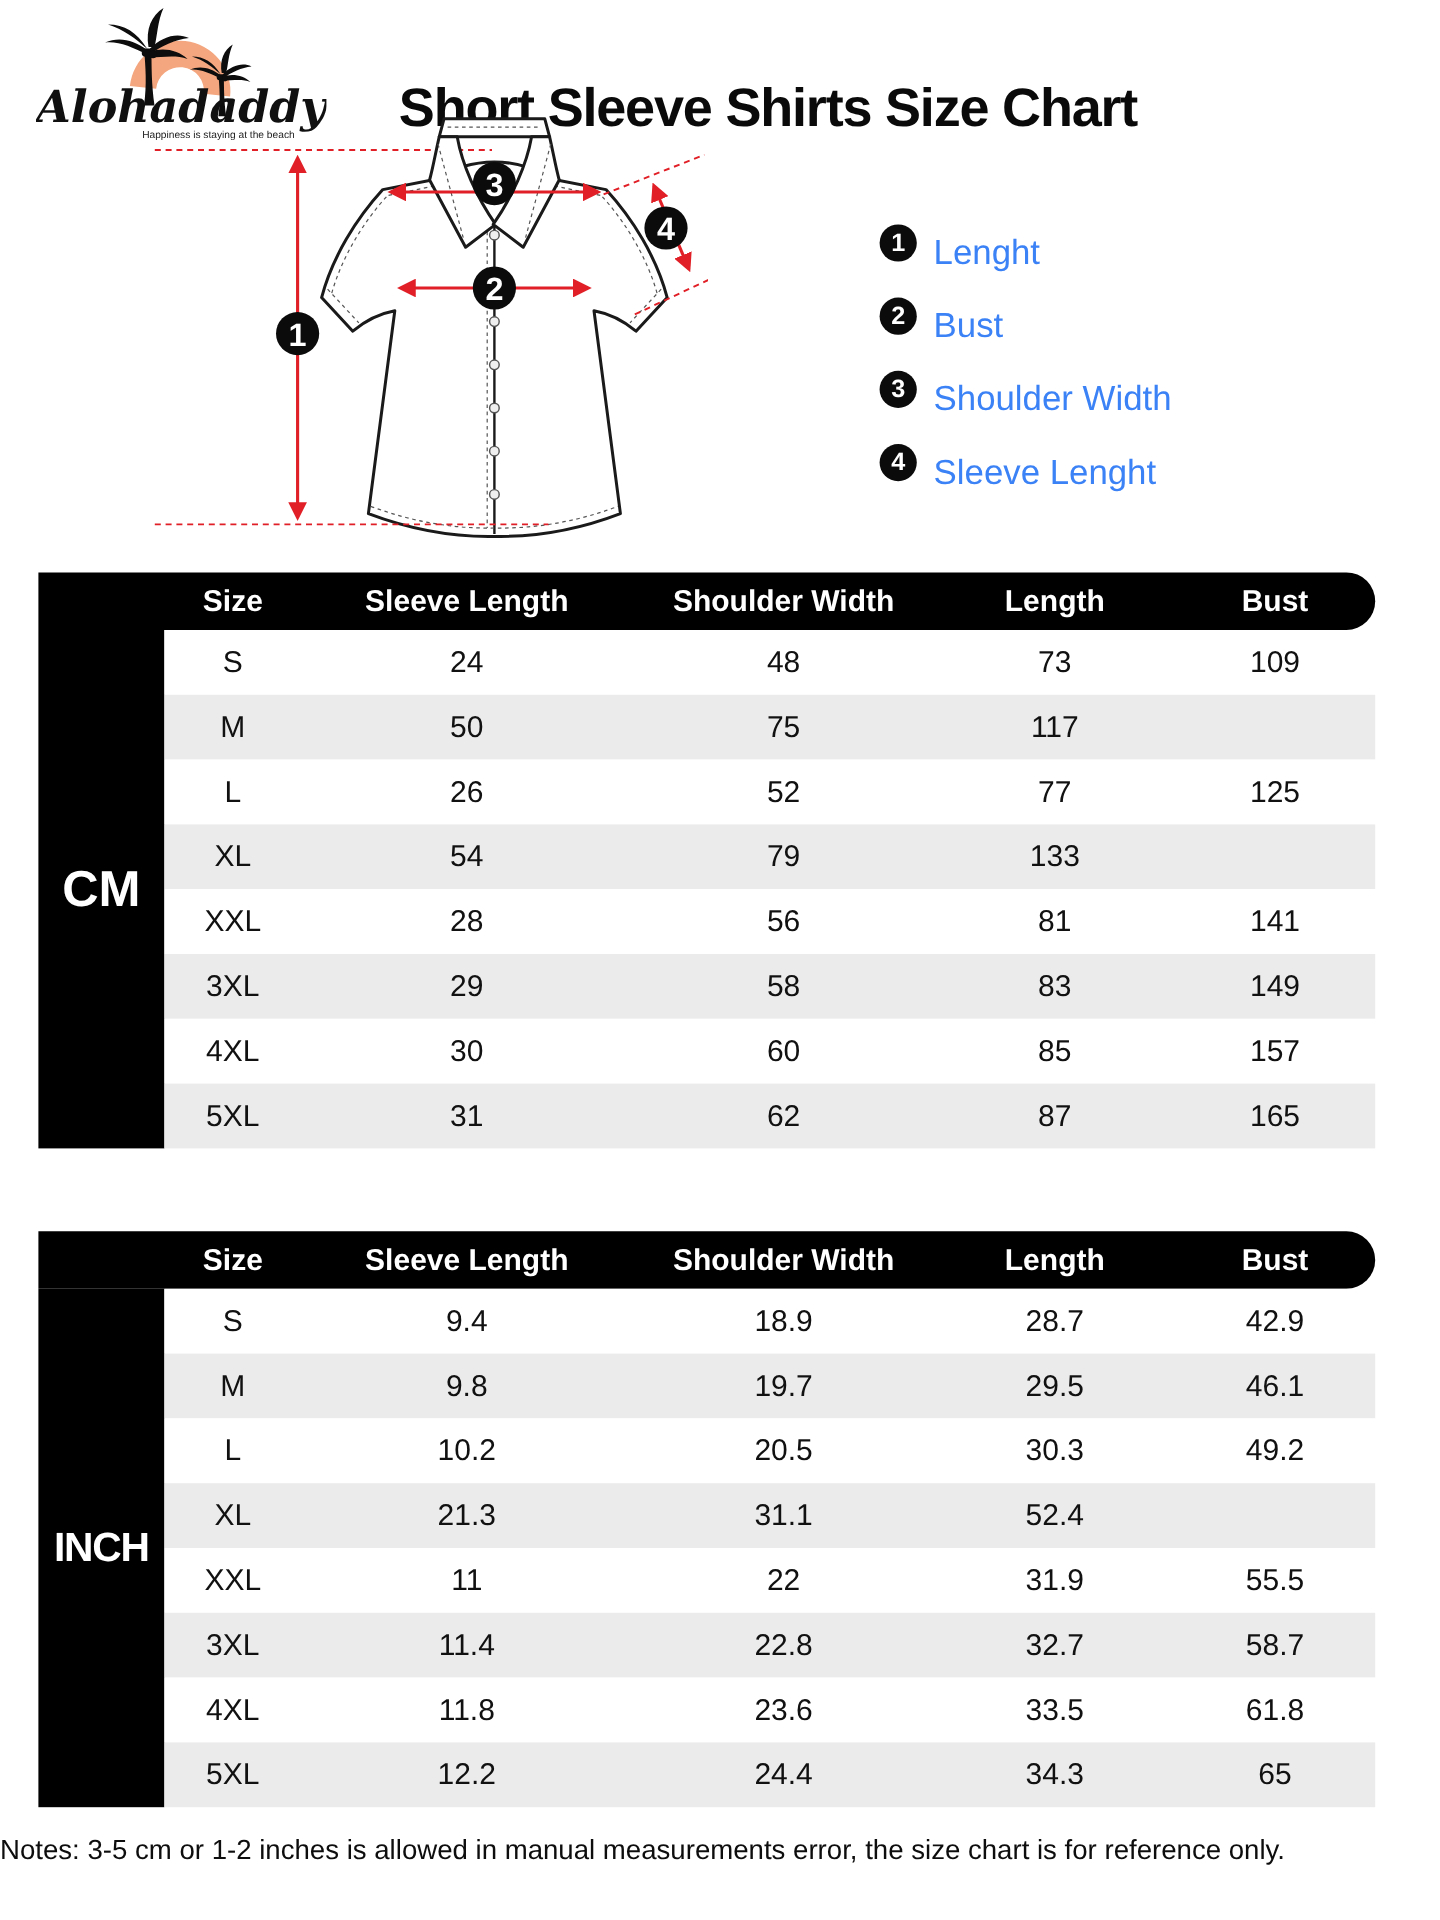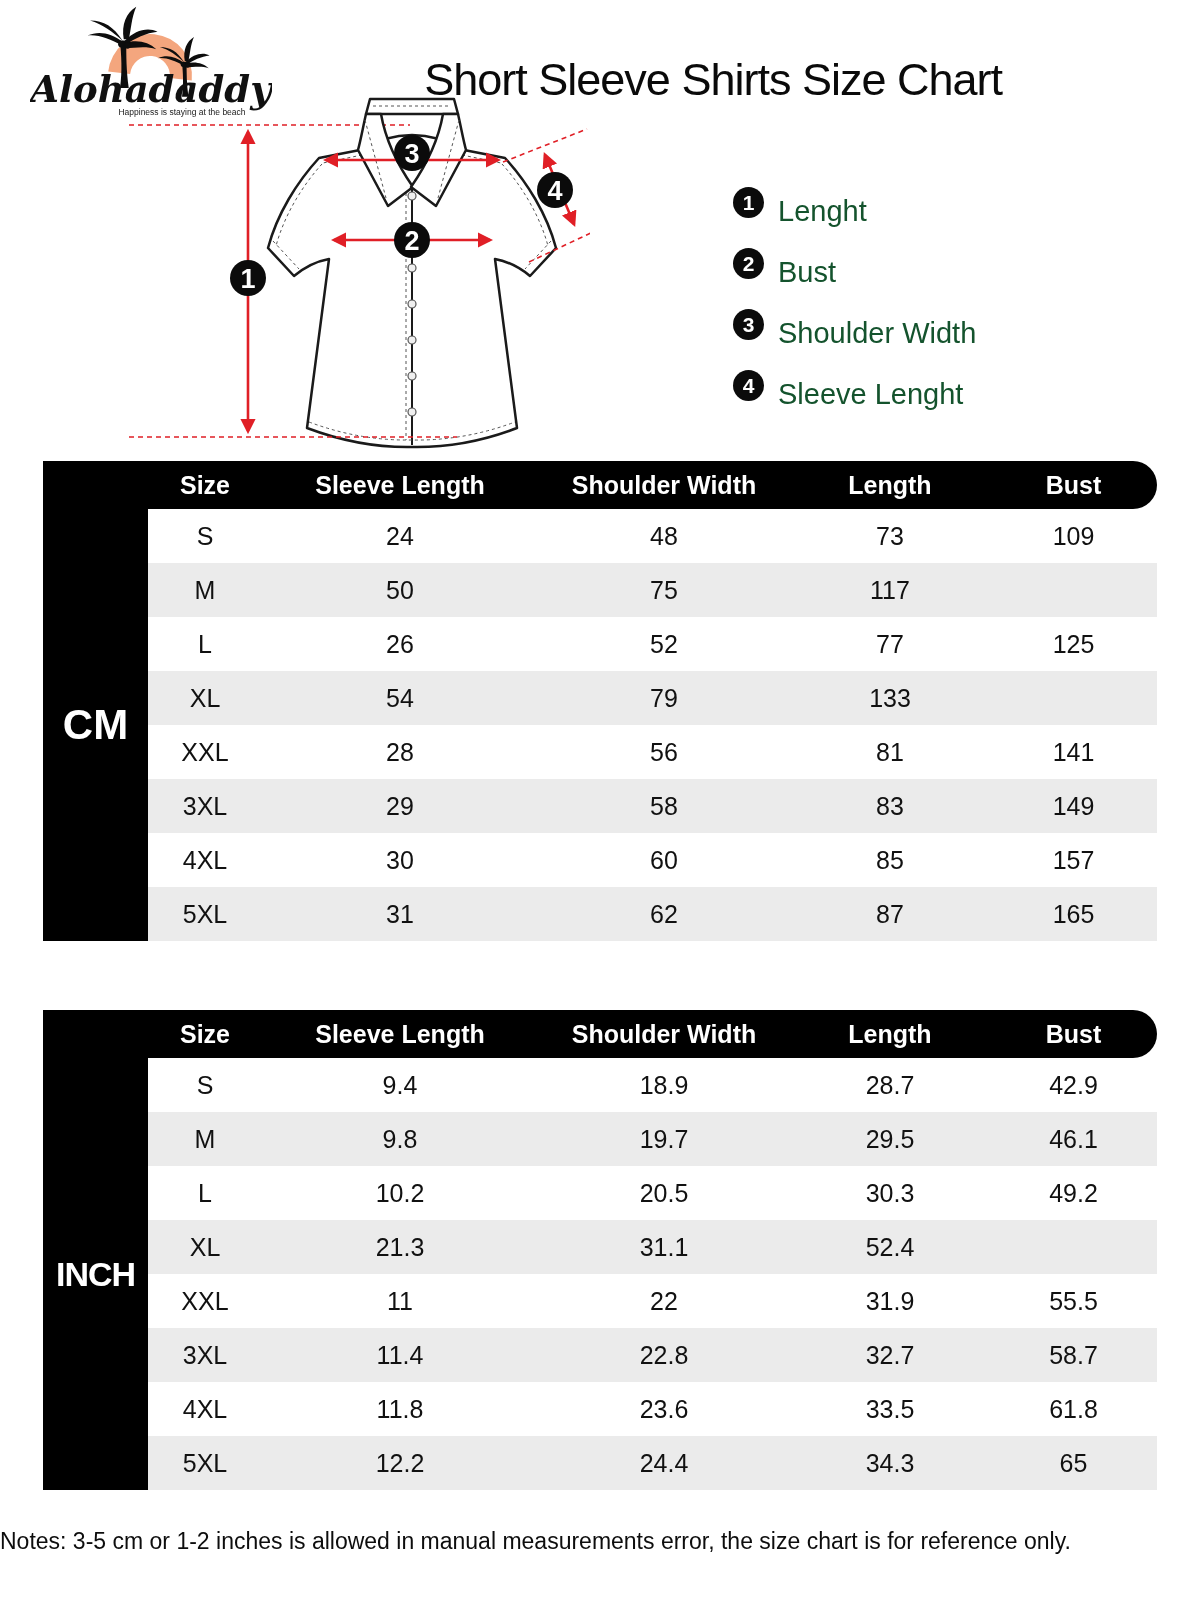--- a/index.html
+++ b/index.html
@@ -10,42 +10,42 @@
     --ink:#111111;
   }
   html,body{margin:0;padding:0;background:#fff;}
   .page{
     position:relative;width:1186px;height:1600px;background:#fff;
     font-family:"Liberation Sans",sans-serif;color:var(--ink);overflow:hidden;
   }
   
   .logo{position:absolute;left:30px;top:4px;width:242px;height:116px;}
   .title{
-    position:absolute;left:278px;top:24px;width:724px;text-align:right;
-    font-size:45px;font-weight:normal;letter-spacing:-1px;color:#0a0a0a;
+    position:absolute;left:278px;top:34px;width:724px;text-align:center;
+    font-size:45px;font-weight:bold;letter-spacing:-1px;color:#0a0a0a;
   }
   
   .diagram-svg{position:absolute;left:125px;top:92px;width:465px;height:358px;}
   .mred{stroke:var(--red);fill:none;}
   .mdash{stroke:var(--red);fill:none;stroke-width:1.6;stroke-dasharray:5 4;}
   .osun{fill:var(--orange);}
   .outline{fill:#ffffff;stroke:#1a1a1a;stroke-width:2.5;stroke-linejoin:round;}
   .stitch{fill:none;stroke:#555;stroke-width:1;stroke-dasharray:3 3;}
   .marker-circle{fill:#0b0b0b;}
   .marker-num{fill:#fff;font-weight:bold;font-size:27px;font-family:"Liberation Sans",sans-serif;text-anchor:middle;}
   
   .legend{position:absolute;left:733px;top:184px;display:flex;flex-direction:column;gap:24px;}
   .legend-item{display:flex;align-items:center;gap:14px;height:37px;}
   .legend-badge{
     width:31px;height:31px;border-radius:50%;background:#0b0b0b;color:#fff;
     font-size:21px;font-weight:bold;display:flex;align-items:center;justify-content:center;flex:0 0 31px;
   }
-  .legend-label{font-size:29px;color:#14532d;margin-top:18px;}
-  
-  .size-table{position:absolute;left:43px;width:1114px;}
+  .legend-label{font-size:29px;color:#3b82f6;margin-top:18px;}
+  
+  .size-table{position:absolute;left:32px;width:1114px;margin-top:16px;}
   #cm-table{top:461px;}
   #inch-table{top:1010px;}
   .thead{
     height:48px;background:var(--tblack);border-radius:0 26px 26px 0;
     display:grid;grid-template-columns:105px 114fr 276fr 252fr 200fr 167fr;align-items:center;
   }
   .thead .th{color:#fff;font-weight:bold;font-size:25px;text-align:center;}
   .tbody{display:flex;}
   .unit-cell{
     flex:0 0 105px;background:var(--tblack);color:#fff;font-weight:bold;

